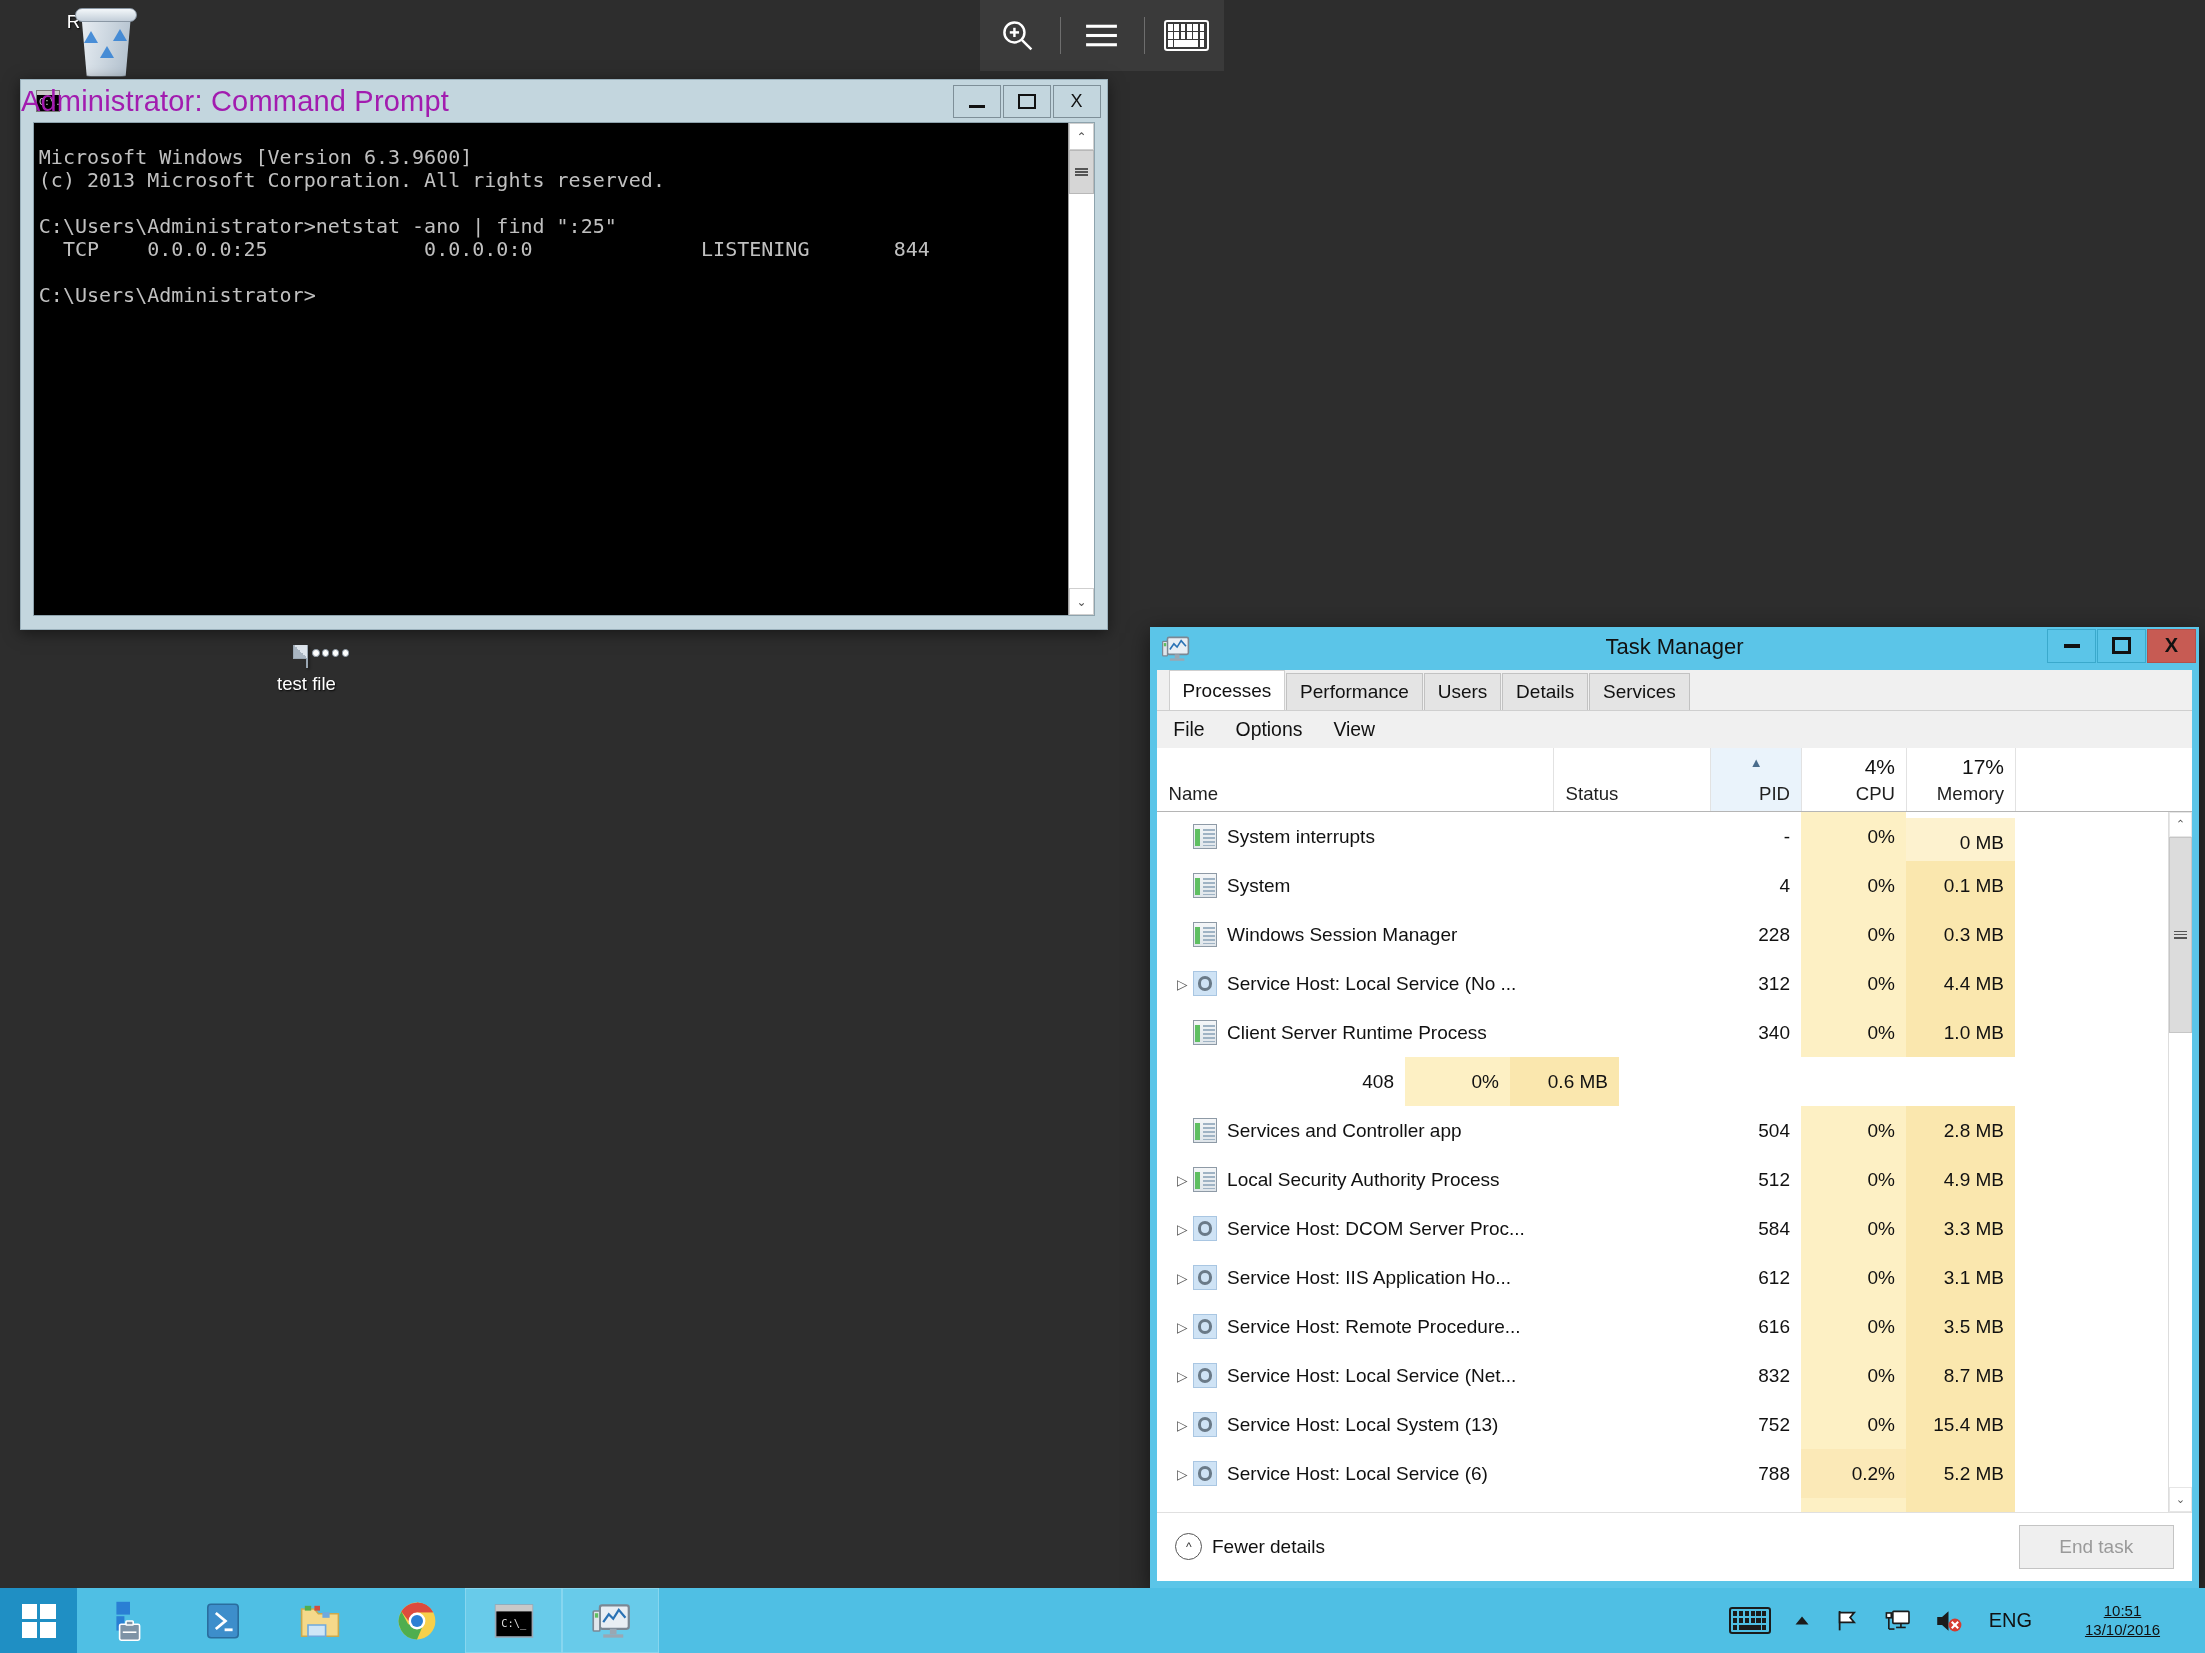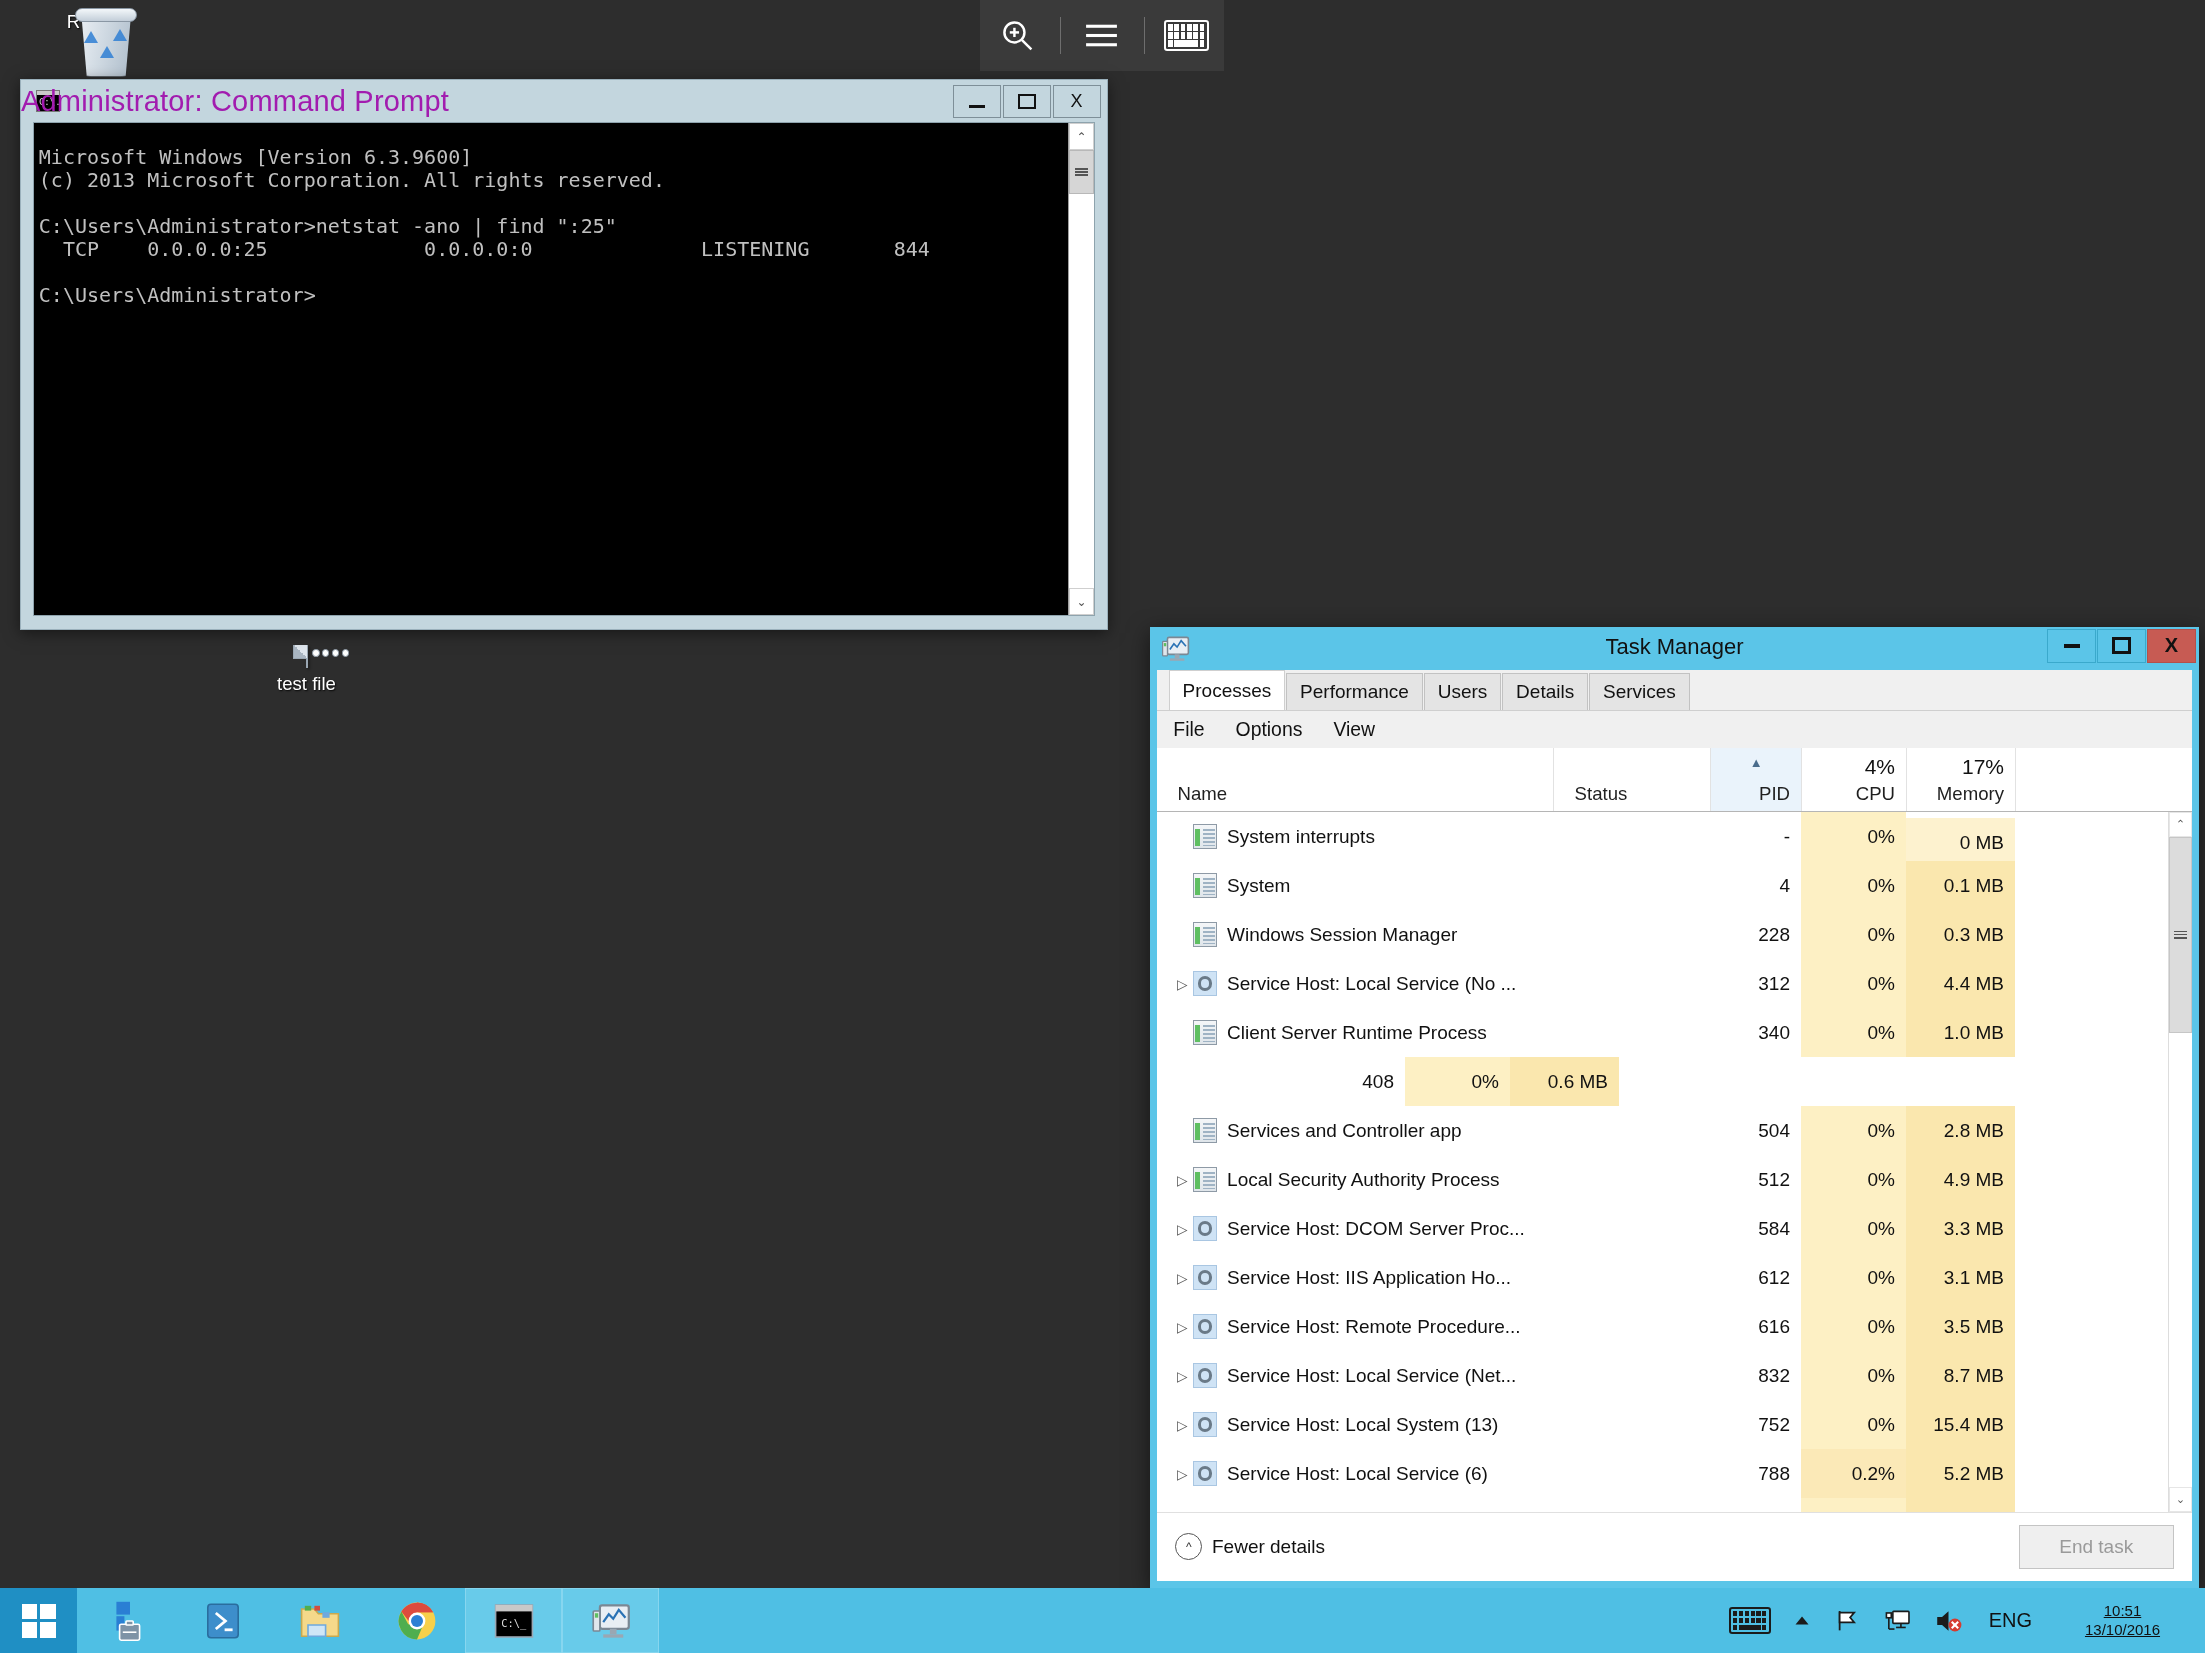--- a/index.html
+++ b/index.html
@@ -206,21 +206,21 @@
     font-size:18.6px;color:#1f1f1f;
   }
   #tm-colhdr .ch {
     position:relative; display:flex;flex-direction:column;justify-content:flex-end;
     padding-bottom:6.5px; border-left:0.8px solid #e2e2e2; box-sizing:border-box;
   }
   #tm-colhdr .ch:first-child { border-left:none; }
   #tm-colhdr .ch .pct {
     font-size:21px;color:#111;text-align:right;padding-right:11.3px;margin-bottom:3.2px;
   }
-  #tm-colhdr .ch .lbl { padding:0 11.3px;margin-left:9px; }
+  #tm-colhdr .ch .lbl { padding:0 11.3px; }
   #tm-colhdr .ch.num .lbl { text-align:right; }
   #tm-colhdr .ch.sorted { background:#eaf3fb; }
   #tm-colhdr .sortarrow {
     position:absolute;left:0;right:0;top:6.5px;text-align:center;
     font-size:13px;color:#4a6c8c;
   }
 
   .c-name   { width:396px; }
   .c-status { width:157px; }
   .c-pid    { width:91px; }

